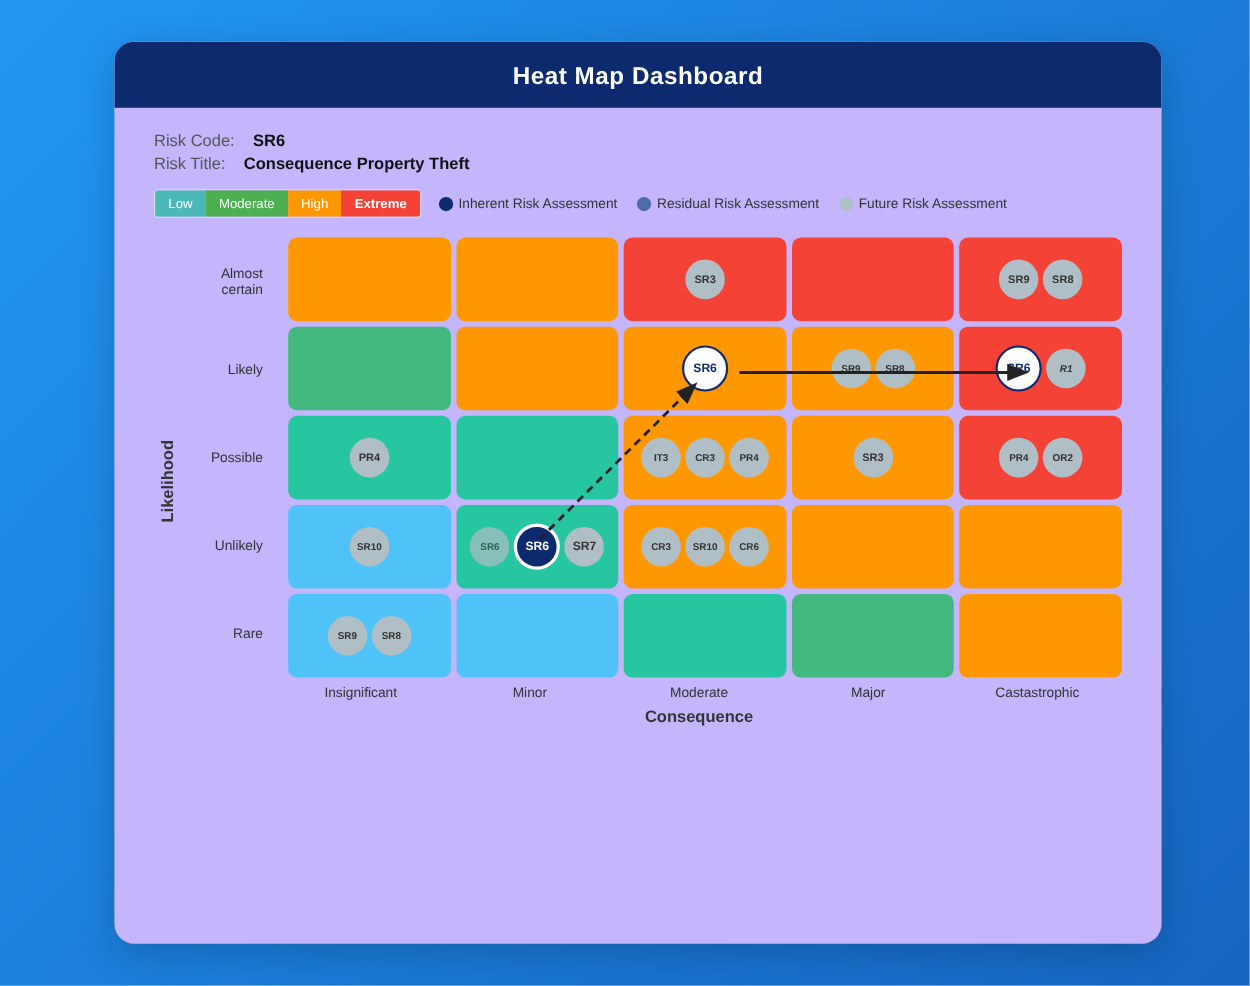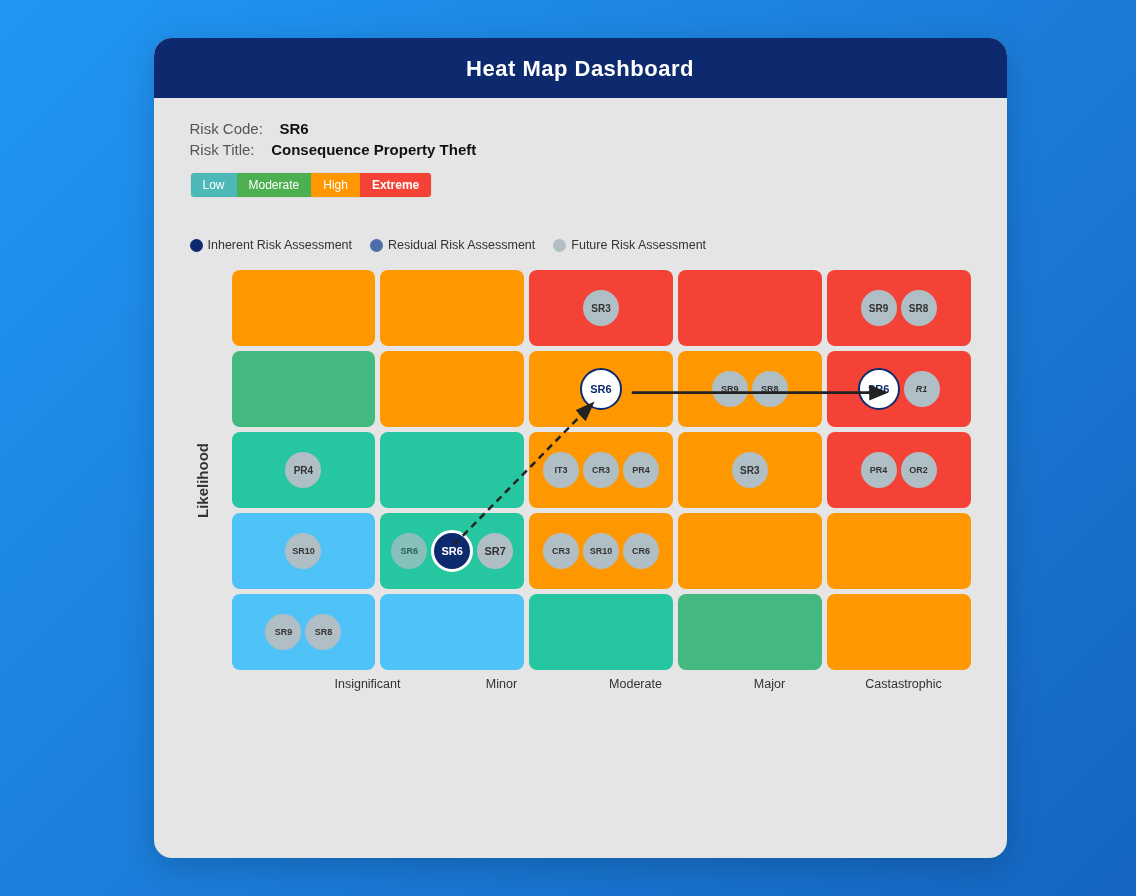--- a/index.html
+++ b/index.html
@@ -6,23 +6,23 @@
     body {
       width: 1136px;
       height: 896px;
       background: linear-gradient(135deg, #2196f3 0%, #1565c0 100%);
       display: flex;
       align-items: center;
       justify-content: center;
       font-family: Arial, sans-serif;
     }
     .card {
-      background: #e5e5e5;
+      background: #c4b5fd;
       border-radius: 18px;
-      width: 853px;
+      width: 952px;
       min-height: 820px;
       overflow: hidden;
       box-shadow: 0 8px 32px rgba(0,0,0,0.18);
       margin-left: 24px;
     }
     .header {
       background: #0d2a6e;
       color: #fff;
       text-align: center;
       padding: 18px 0 16px;
@@ -45,21 +45,21 @@
       color: #555;
       font-weight: normal;
     }
     .risk-info span.value {
       font-weight: bold;
       color: #111;
     }
     .legend-row {
       display: flex;
       align-items: center;
-      gap: 40px;
+      gap: 16px;
       margin-bottom: 18px;
       flex-wrap: wrap;
     }
     .color-legend {
       display: flex;
       align-items: center;
       gap: 0;
       border: 1px solid #ddd;
       border-radius: 4px;
       overflow: hidden;
@@ -252,20 +252,27 @@
           <span class="dot dot-future"></span>
           <span>Future Risk Assessment</span>
         </div>
       </div>
     </div>
 
     <div class="grid-container">
       <div class="y-axis-label">Likelihood</div>
       <div class="grid-and-x">
         <div class="grid-main">
+          <div class="row-labels">
+            <div class="row-label">Almost<br>certain</div>
+            <div class="row-label">Likely</div>
+            <div class="row-label">Possible</div>
+            <div class="row-label">Unlikely</div>
+            <div class="row-label">Rare</div>
+          </div>
           <div class="grid-wrapper" style="flex:1;position:relative;">
             <div class="grid" id="heat-grid">
 
               <div class="cell cell-orange"></div>
               <div class="cell cell-orange"></div>
               <div class="cell cell-red">
                 <span class="badge badge-gray">SR3</span>
               </div>
               <div class="cell cell-red"></div>
               <div class="cell cell-red">
@@ -344,17 +351,18 @@
           </div>
         </div>
         <div style="padding-left:86px;">
           <div class="x-axis-labels">
             <div class="x-label">Insignificant</div>
             <div class="x-label">Minor</div>
             <div class="x-label">Moderate</div>
             <div class="x-label">Major</div>
             <div class="x-label">Castastrophic</div>
           </div>
+          <div class="x-axis-title">Consequence</div>
         </div>
       </div>
     </div>
   </div>
 </div>
 
 </body></html>

